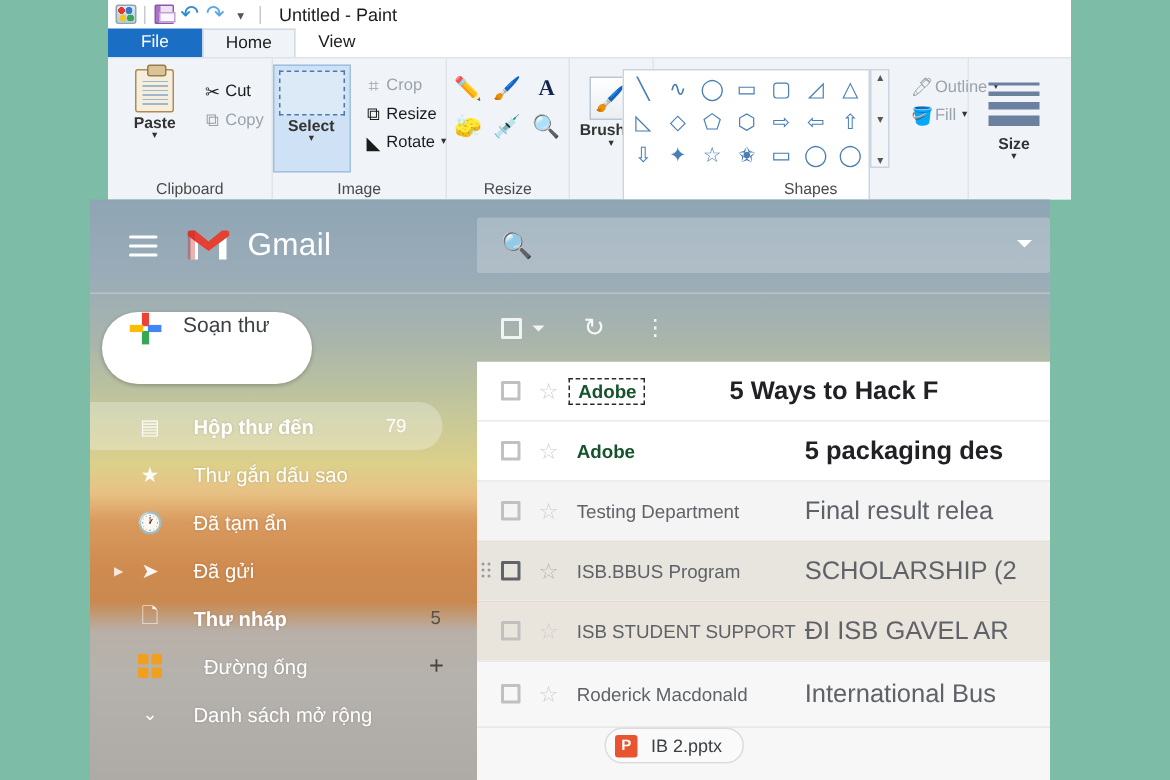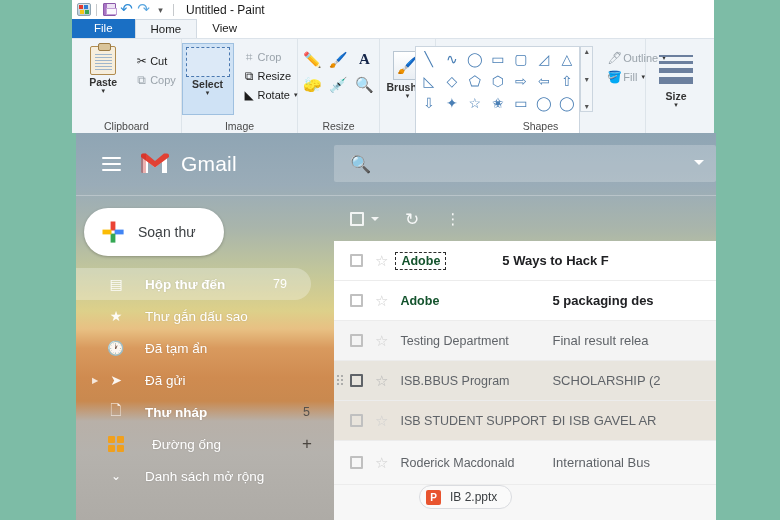--- a/index.html
+++ b/index.html
@@ -113,21 +113,21 @@
   .shape-scroll { display: flex; flex-direction: column; justify-content: space-between;
      height: 66px; width: 13px; align-items:center; font-size: 8px; color:#555;
      border:1px solid #cbd5df; background:#f3f6f9; }
 
   .size-ico { display:flex; flex-direction:column; gap:4px; width:34px;
      align-items:flex-start; padding-top:5px;}
   .size-bar { background:#6b7f9e; width:34px; }
 
   
   #gmail {
-    position: absolute; left: 76px; top: 133px; width: 640px; height: 387px;
+    position: absolute; left: 60px; top: 133px; width: 640px; height: 387px;
     overflow: hidden;
     background:
       linear-gradient(to bottom,
         #8fa5b4 0px, #9aacb8 52px,
         #a9b5ab 95px, #c3c79a 140px,
         #ddd08a 178px, #e8c083 196px,
         #d99a5e 215px, #cf8b50 245px,
         #c9894f 268px, #b8b0a8 288px,
         #b5b2ad 320px, #aeaba6 387px);
   }
@@ -148,21 +148,21 @@
   .search-ph { margin-left: 18px; font-size: 14px; color: #ffffff; }
   .search-caret { position:absolute; right: 12px; top: 15px; width:0;height:0;
     border-left:5px solid transparent;border-right:5px solid transparent;
     border-top:5px solid #ffffff; }
   #header-rule { position:absolute; left:0; top:62px; width:640px; height:1px;
     background: rgba(255,255,255,0.28); }
 
   
   #sidebar { position:absolute; left:0; top:63px; width:258px; height:324px; }
   #compose-btn { margin: 12px 0 0 8px; width: 140px; height: 48px;
-    background: #ffffff; border-radius: 24px; display:flex; align-items:center;
+    background: #ffffff; border-radius: 24px; display:flex; 
     box-shadow: 0 1px 3px rgba(0,0,0,0.25); cursor:pointer;}
   .gplus { margin-left: 18px; width: 22px; height: 22px; position:relative; }
   #compose-label { margin-left: 14px; font-size: 14px; color: #3c4043; }
 
   .nav-item { height: 32px; display:flex; align-items:center; position:relative;
     cursor: pointer; }
   .nav-item.active { background: rgba(255,255,255,0.28);
     border-top-right-radius: 16px; border-bottom-right-radius: 16px;
     width: 235px; }
   .nav-ico { width: 24px; margin-left: 28px; display:flex;
@@ -194,21 +194,21 @@
     gap: 1px; }
   .mr-drag i { width:2px;height:2px;background:#9a9a9a;border-radius:50%;display:block;}
   .mr-cb { margin-left: 16px; width: 13px; height: 13px;
     border: 2px solid #c0c0c0; border-radius: 1px; }
   .mr-cb.dark { border-color: #5f6368; }
   .mr-star { margin-left: 12px; font-size: 15px; color: #cfcfcf;
     font-family:"DejaVu Sans", sans-serif; }
   .mr-sender { margin-left: 12px; font-size: 12.5px; color: #5f6368;
     width: 152px; white-space: nowrap; overflow:hidden; }
   .mailrow.unread .mr-sender { color: #14532d; font-weight: bold; }
-  .mr-subject { font-size: 13px; color: #5f6368; white-space: nowrap; }
+  .mr-subject { font-size: 17px; color: #5f6368; white-space: nowrap; }
   .mailrow.unread .mr-subject { color: #202124; font-weight: bold; }
   .mr-sender.selbox { border: 1.5px dashed #2b2b2b; padding: 1px 5px;
     margin-left: 7px; width: auto; }
 
   
   #list-toolbar { position:absolute; left:258px; top:63px; width:382px;
     height:45px; display:flex; align-items:center; }
   .tb-cb { margin-left: 16px; width: 14px; height: 14px;
     border: 2px solid rgba(255,255,255,0.85); border-radius:1px; }
   .tb-caret { margin-left: 7px; width:0;height:0;

